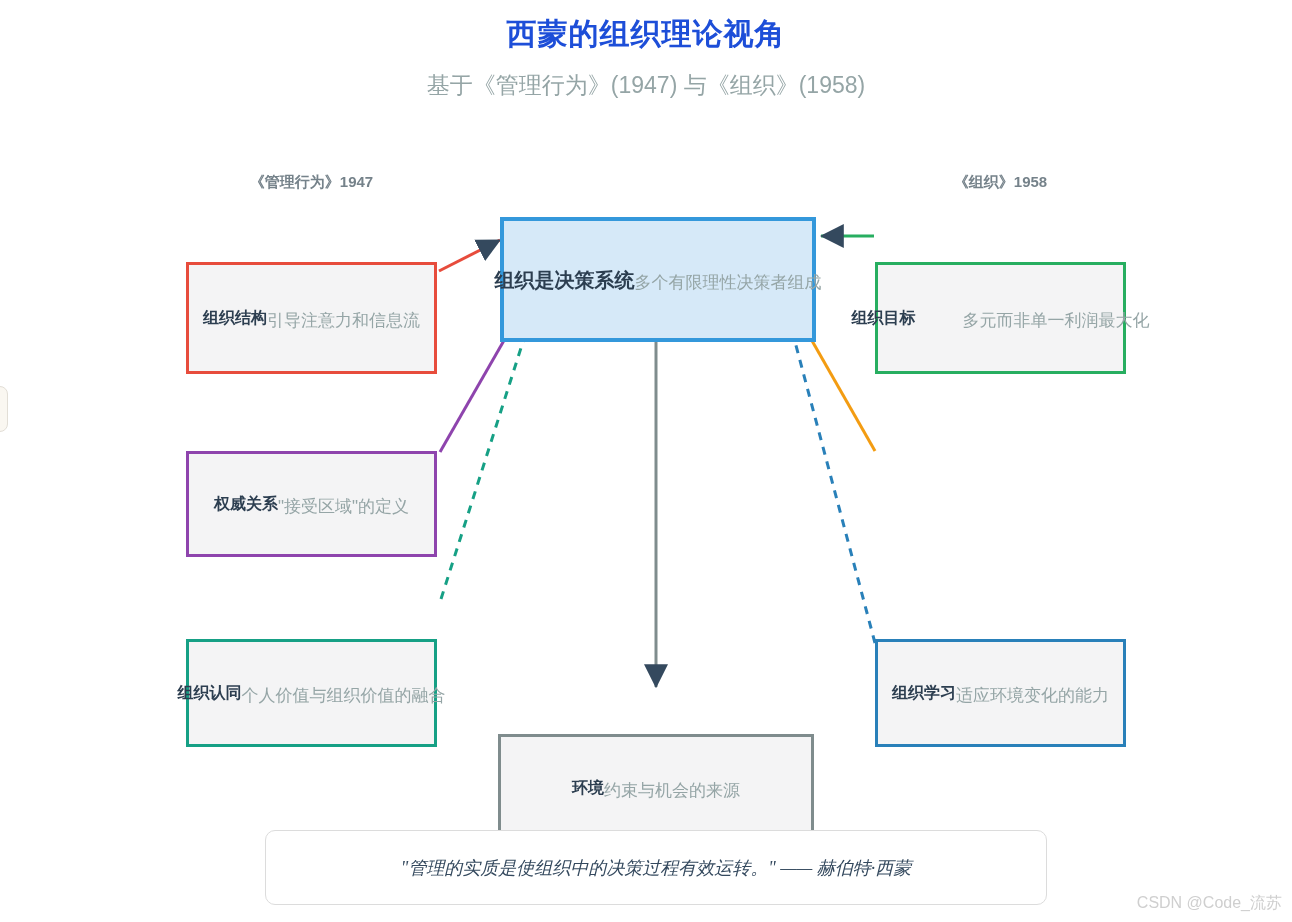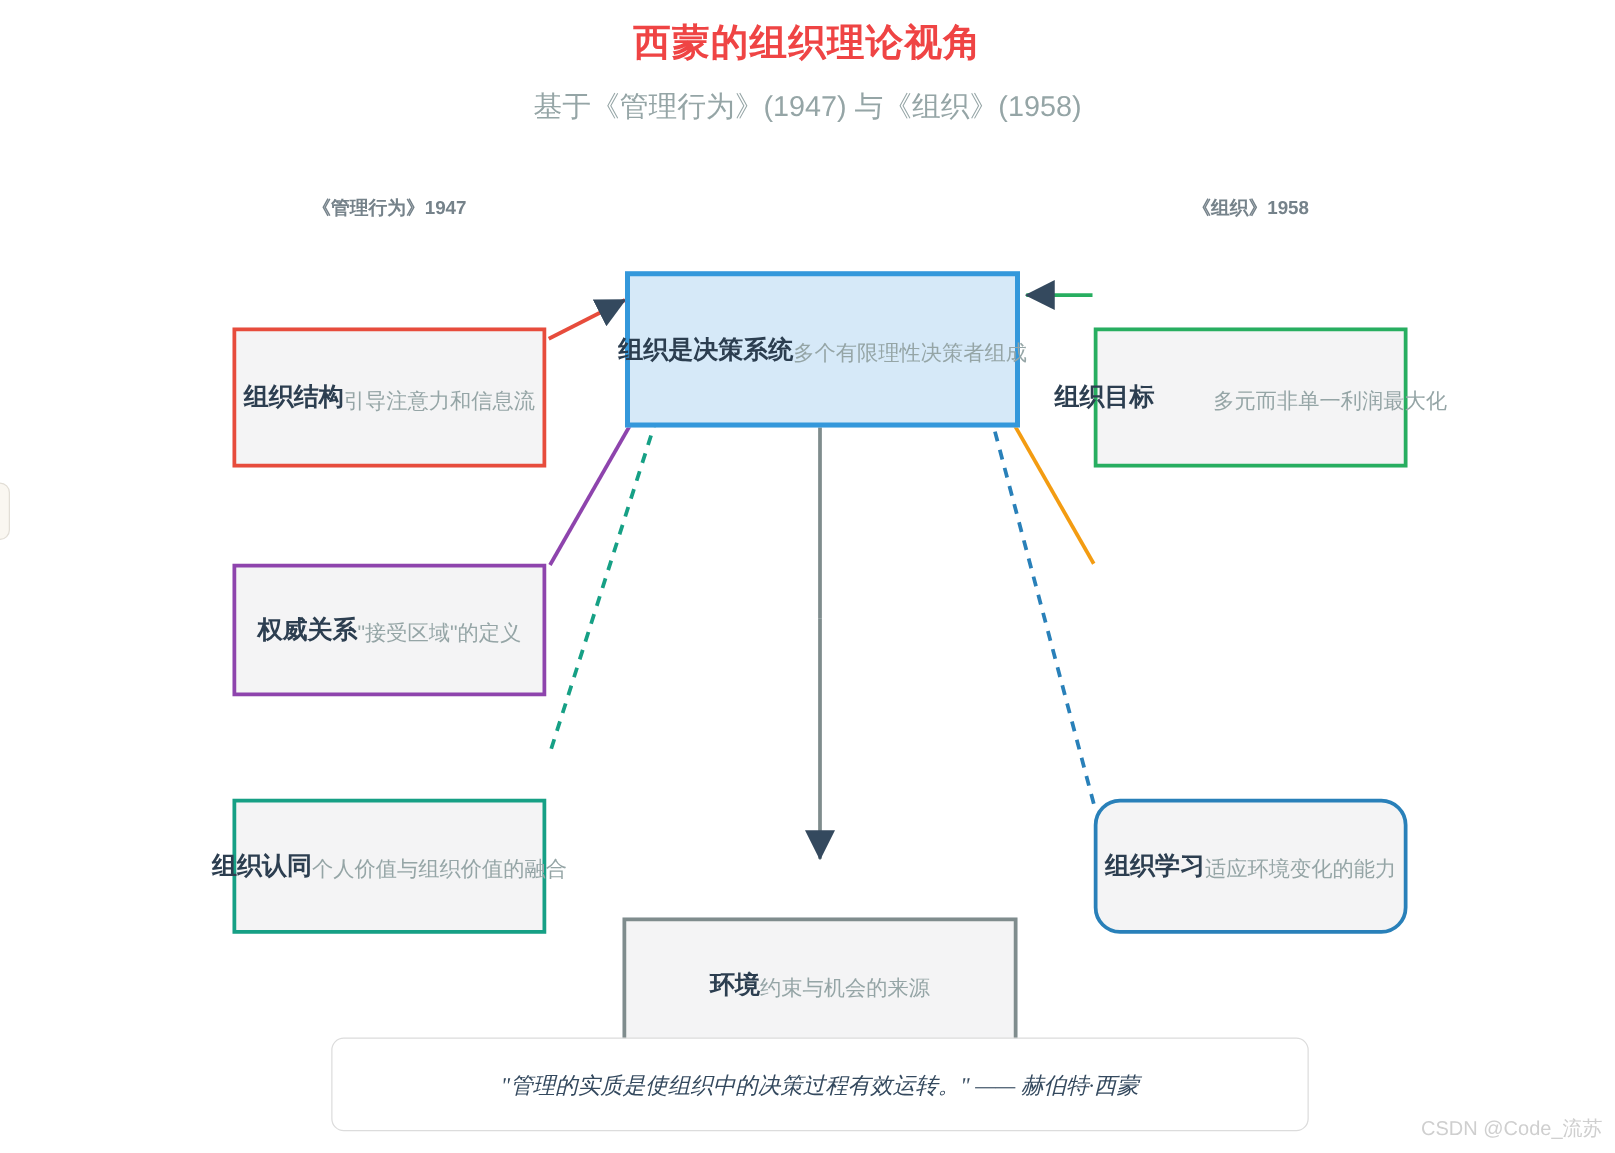--- a/index.html
+++ b/index.html
@@ -10,54 +10,55 @@
     height: 922px;
     background: #ffffff;
     overflow: hidden;
   }
   .page-title {
     position: absolute;
     top: 14px; left: 0; width: 100%;
     text-align: center;
     font-size: 30px;
     font-weight: 700;
-    color: #ef4444;
+    color: #1d4ed8;
     letter-spacing: 1px;
   }
   .page-subtitle {
     position: absolute;
     top: 70px; left: 0; width: 100%;
     text-align: center;
     font-size: 23px;
     color: #95a5a6;
   }
   .col-label {
     position: absolute;
     width: 251px;
     text-align: center;
     font-size: 15px;
     font-weight: 700;
     color: #75828a;
+    margin-top: 16px;
   }
   .col-label.left { left: 186px; top: 157px; }
   .col-label.right { left: 875px; top: 157px; }
   .node {
     position: absolute;
     box-sizing: border-box;
     background: #f4f4f5;
     border: 3px solid #999;
     display: flex;
     flex-direction: row;
     align-items: center;
     justify-content: center;
     text-align: center;
     margin-top: 44px;
   }
   .node .node-title {
-    font-size: 20px;
+    font-size: 16px;
     font-weight: 700;
     color: #2c3e50;
     white-space: nowrap;
     line-height: 1.2;
   }
   .node .node-sub {
     margin-top: 7px;
     font-size: 17px;
     color: #95a5a6;
     white-space: nowrap;
@@ -157,21 +158,21 @@
   </div>
   <div class="node side-box" style="left: 186px; top: 595px; height: 108px; border-color: rgb(22, 160, 133);">
     <div class="node-title">组织认同</div>
     <div class="node-sub">个人价值与组织价值的融合</div>
   </div>
 
   <div class="node side-box" style="left: 875px; top: 218px; height: 112px; border-color: rgb(39, 174, 96); gap: 47px;">
     <div class="node-title">组织目标</div>
     <div class="node-sub">多元而非单一利润最大化</div>
   </div>
-  <div class="node side-box" style="left: 875px; top: 595px; height: 108px; border-color: rgb(41, 128, 185); border-radius: 21px;">
+  <div class="node side-box" style="left: 875px; top: 595px; height: 108px; border-color: rgb(41, 128, 185);">
     <div class="node-title">组织学习</div>
     <div class="node-sub">适应环境变化的能力</div>
   </div>
 
   <div class="node bottom-box" style="border-color: rgb(127, 140, 141);">
     <div class="node-title">环境</div>
     <div class="node-sub">约束与机会的来源</div>
   </div>
 
   <div class="quote-box">

